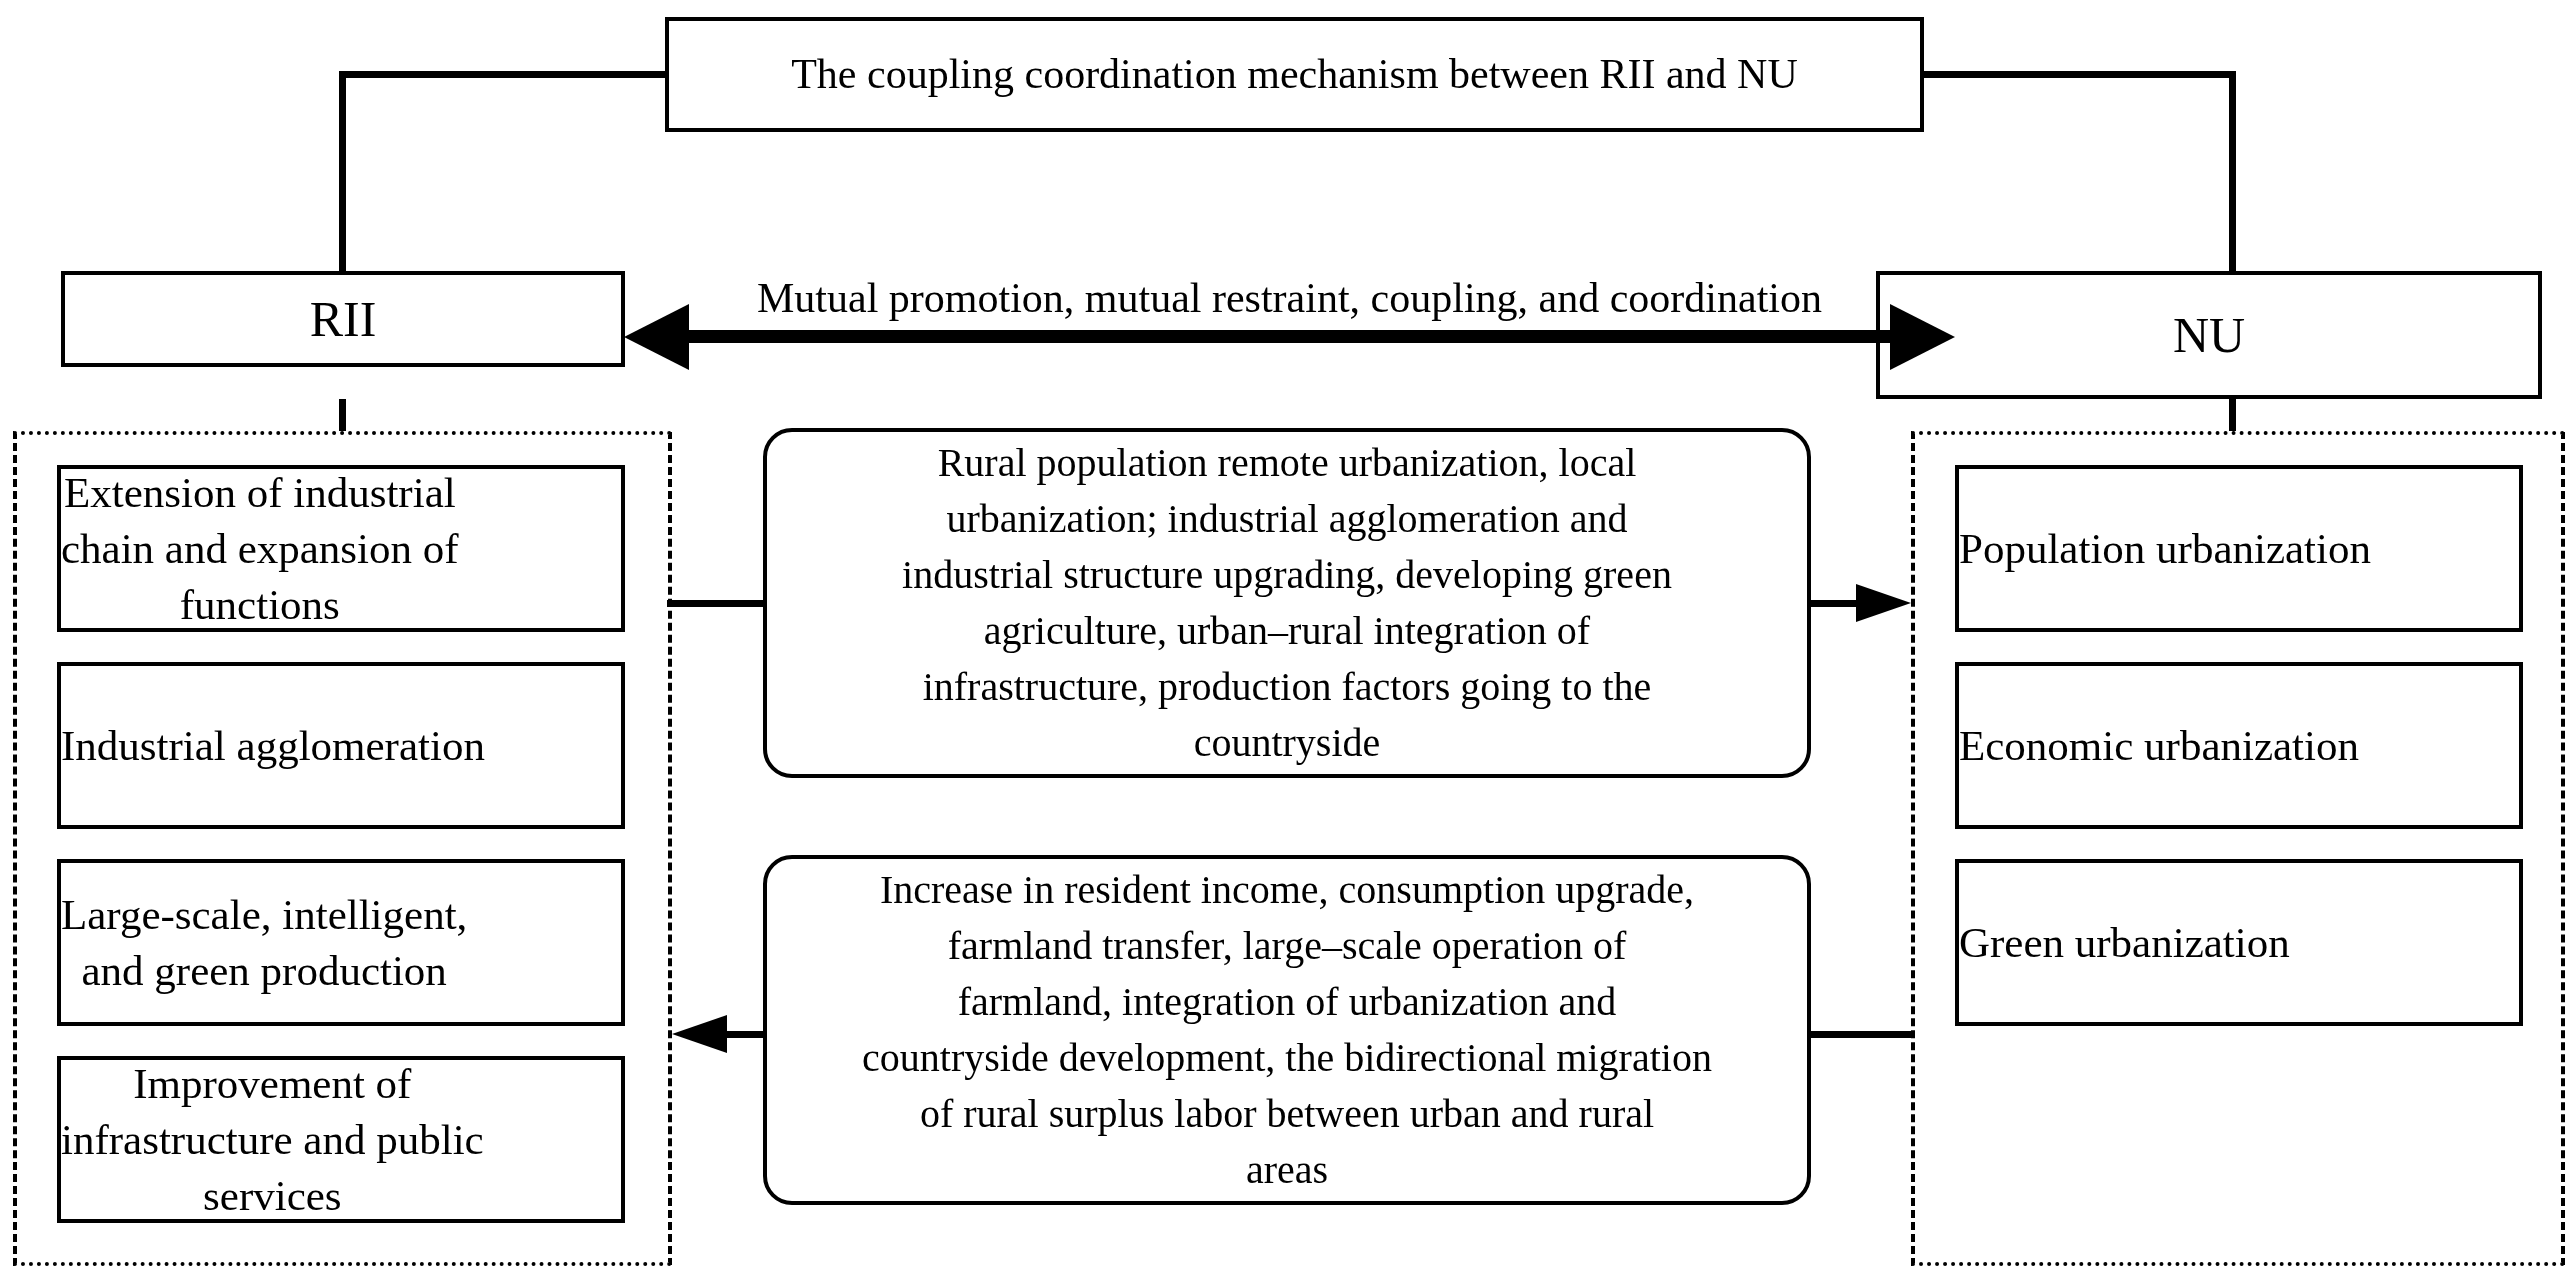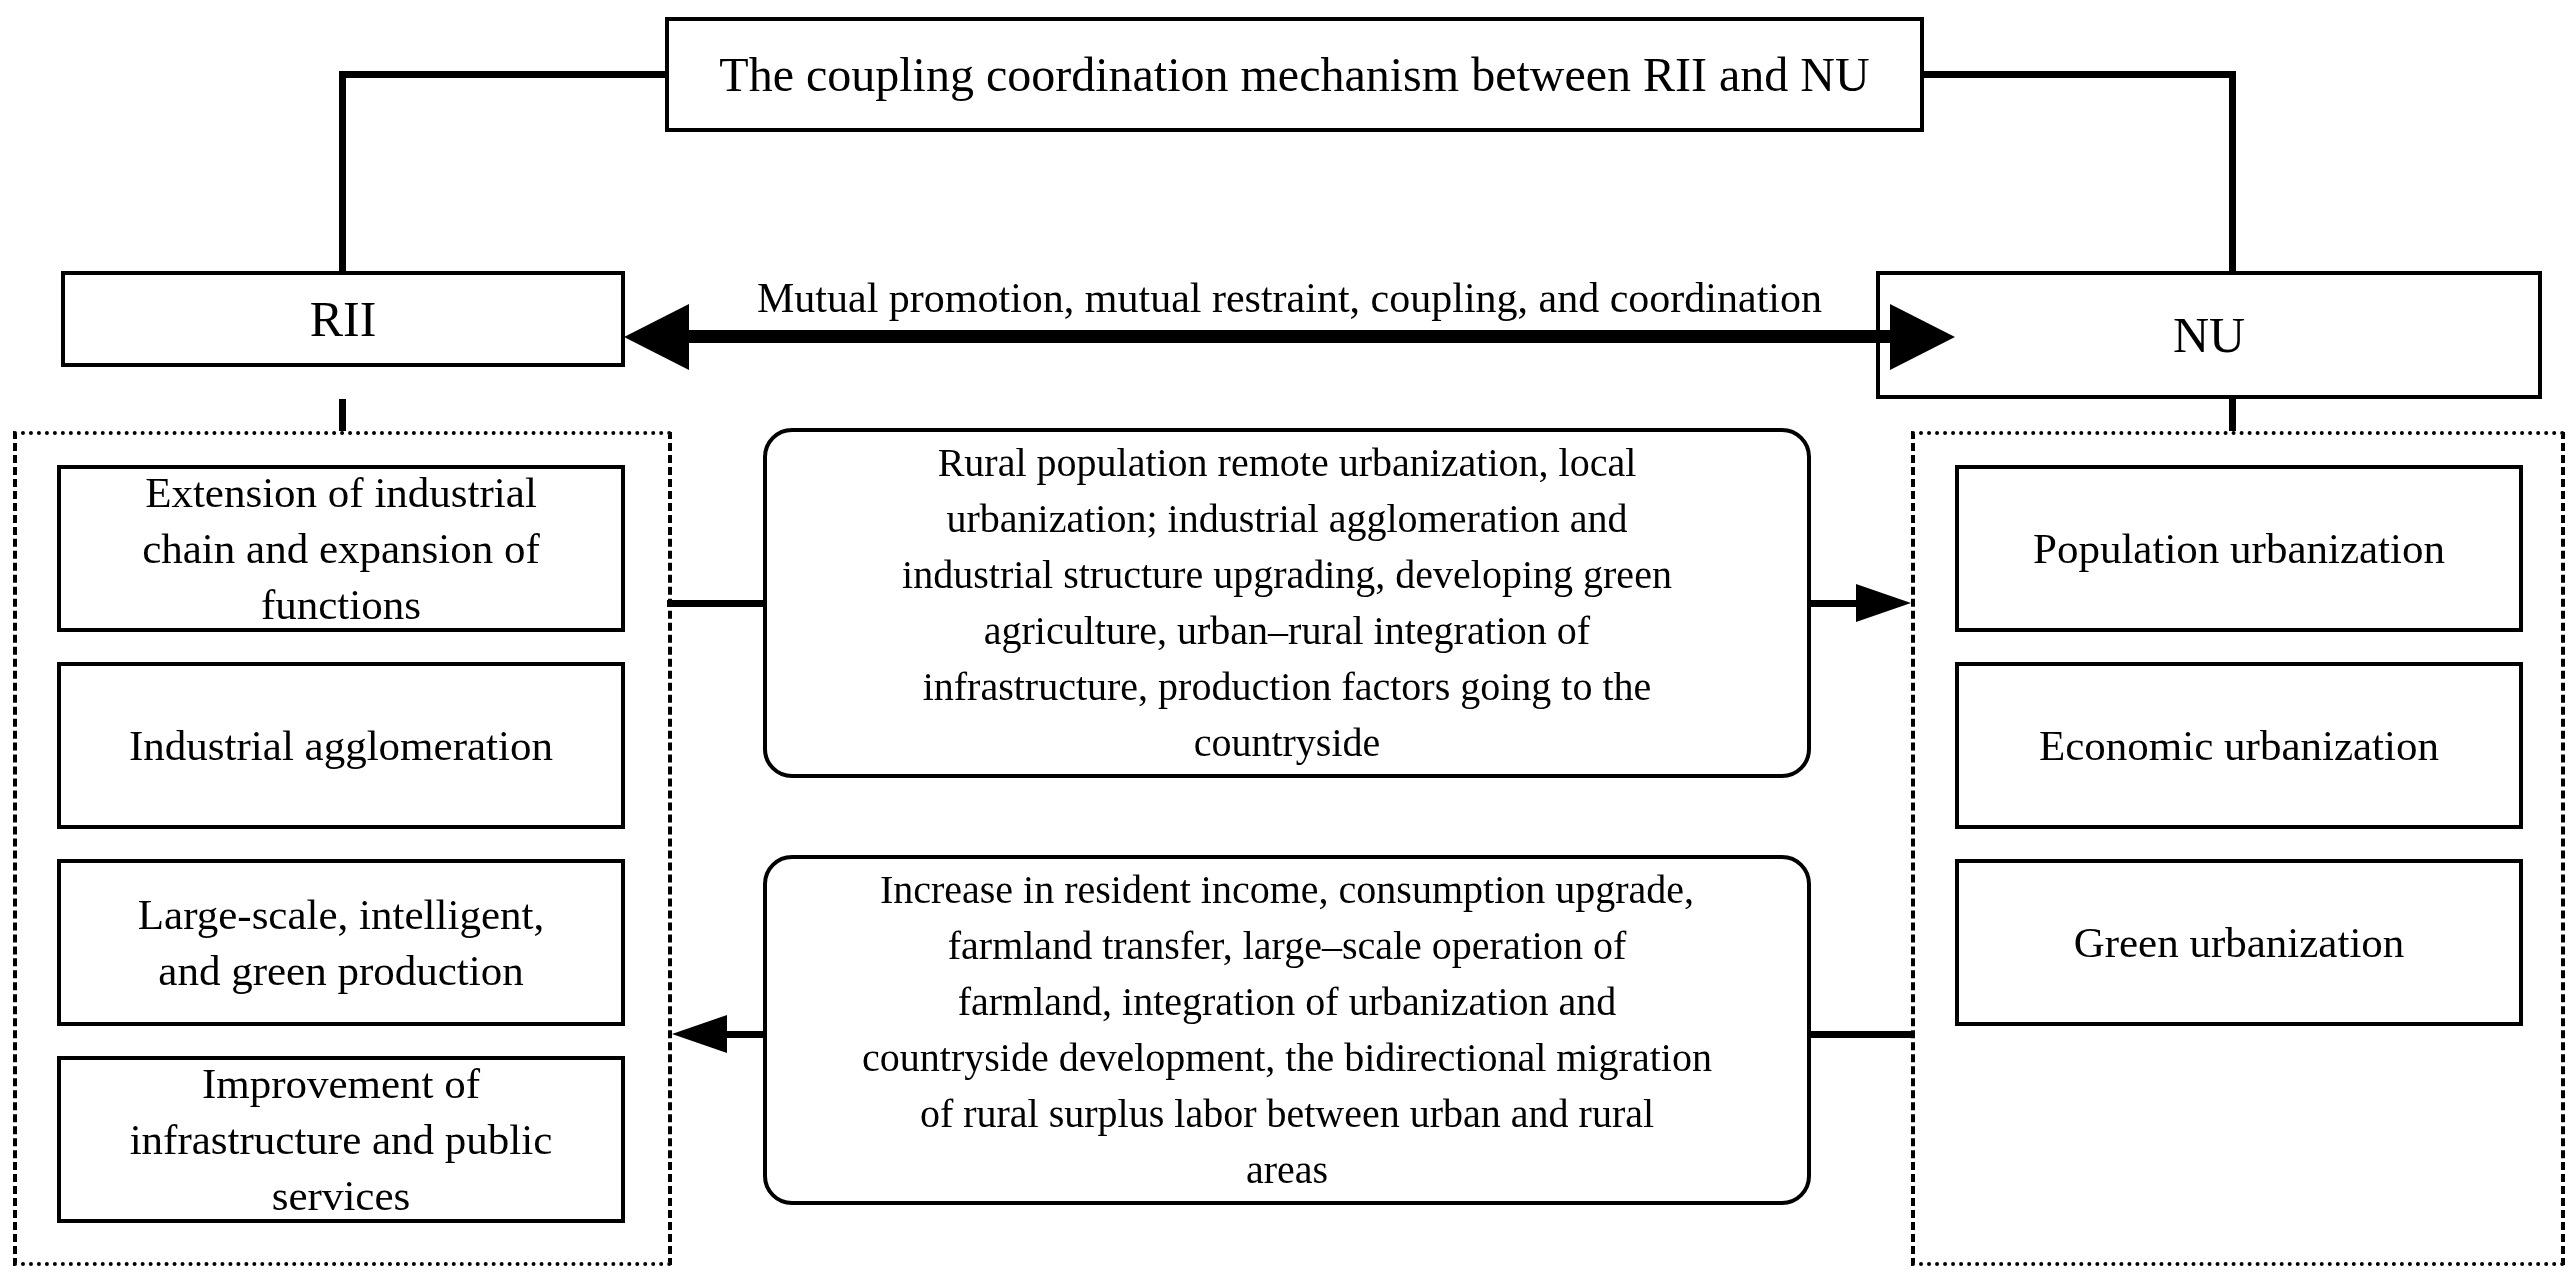--- a/index.html
+++ b/index.html
@@ -4,32 +4,32 @@
 <style>
   html,body{margin:0;padding:0;background:#ffffff;}
   body{font-family:"Liberation Serif","DejaVu Serif",serif;color:#000;}
   .canvas{position:relative;width:2576px;height:1273px;background:#fff;overflow:hidden;}
 
   .box{position:absolute;border:4.8px solid #000;background:#fff;box-sizing:border-box;
        display:flex;align-items:center;justify-content:center;text-align:center;}
   .label-lg{font-size:50px;}
   .label-md{font-size:43px;line-height:56px;white-space:pre-line;}
 
-  .title-box{left:665px;top:16.6px;width:1259px;height:115px;font-size:48px;}
+  .title-box{left:665px;top:16.6px;width:1259px;height:115px;font-size:42px;}
 
   .rii-box{left:61px;top:271px;width:564px;height:96px;}
   .nu-box{left:1876px;top:271px;width:666px;height:128px;}
 
   .line{position:absolute;background:#000;}
 
   .group{position:absolute;border:4.8px solid #000;border-style:dotted dashed;background:#fff;box-sizing:border-box;}
   .group-left{left:13px;top:431px;width:659px;height:835px;}
   .group-right{left:1911px;top:431px;width:654px;height:835px;}
   .item{position:absolute;left:40px;width:568px;height:167px;border:4.8px solid #000;background:#fff;
-        box-sizing:border-box;display:flex;align-items:center;justify-content:center;text-align:center;}
+        box-sizing:border-box;display:flex;align-items:center;text-align:center;}
   .item.r1{top:30px;} .item.r2{top:227px;} .item.r3{top:424px;} .item.r4{top:621px;}
 
   .flow{position:absolute;left:763px;width:1048px;height:350px;border:4.8px solid #000;border-radius:29px;
         background:#fff;box-sizing:border-box;display:flex;align-items:center;justify-content:center;
         text-align:center;font-size:40px;line-height:56px;white-space:pre-line;padding:0 14.3px;}
   .flow-top{top:428px;}
   .flow-bottom{top:855px;}
 
   .arrow-label{position:absolute;left:624px;top:272px;width:1331px;height:53px;line-height:53px;
                font-size:42px;text-align:center;}

